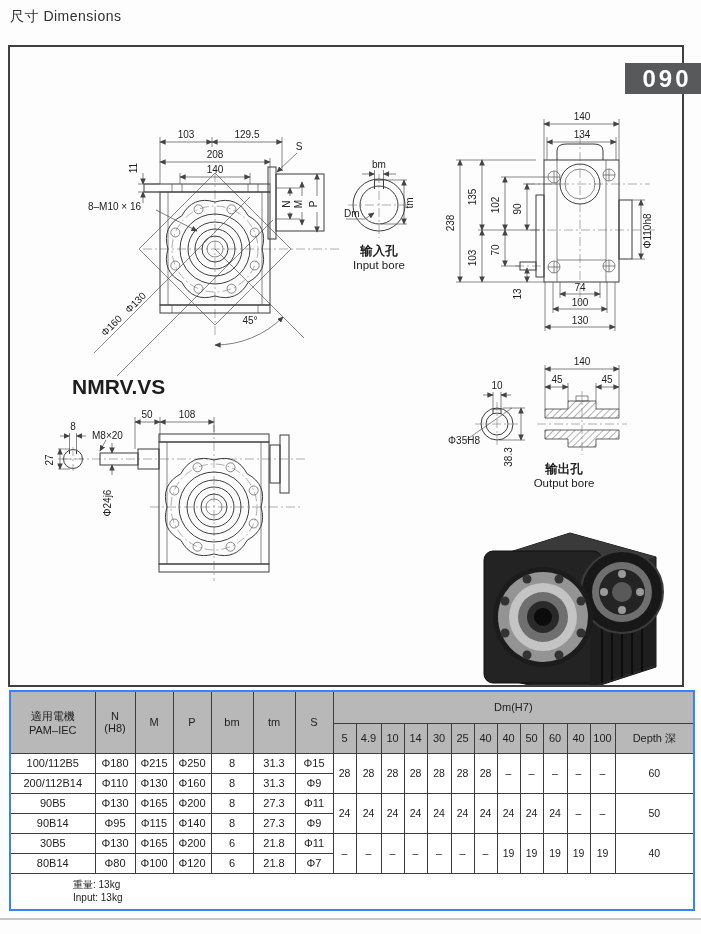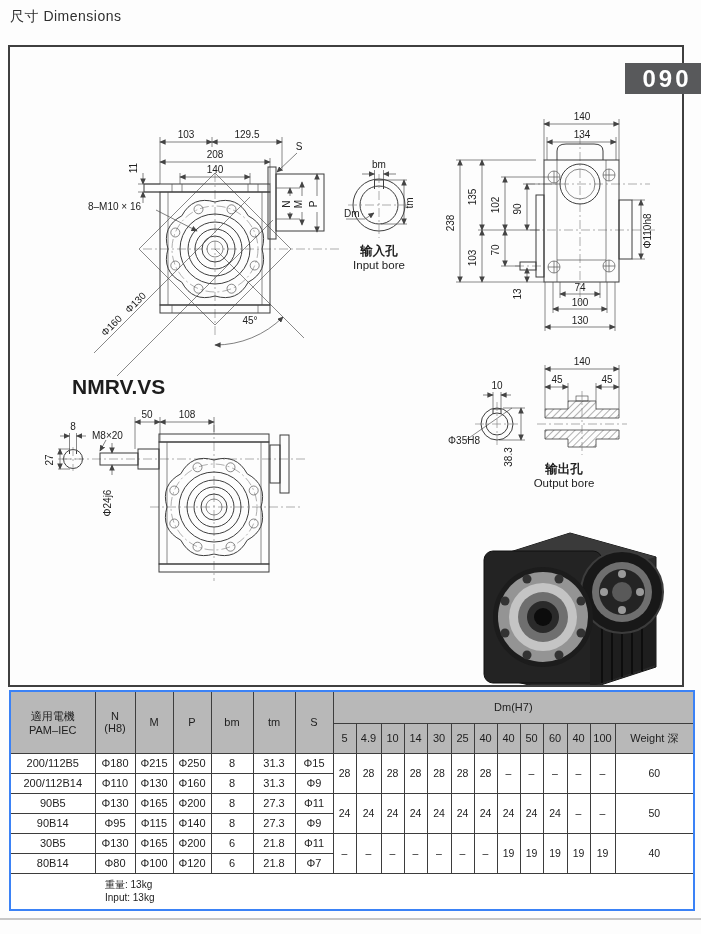--- a/index.html
+++ b/index.html
@@ -18,21 +18,21 @@
   .cap-en{font-size:11.5px;}
   .vs-title{font-size:21px;font-weight:bold;fill:#1d1d1d;}
   .spec-table{position:absolute;left:9px;top:690px;width:684px;border-collapse:collapse;table-layout:fixed;border:2px solid #3b82f6;font-size:11px;}
   .spec-table th,.spec-table td{border:1px solid #3d3d3d;text-align:center;padding:0;overflow:hidden;white-space:nowrap;}
   .spec-table thead th{background:#b8b8b8;font-weight:normal;font-size:11px;color:#1e1e1e;}
   .spec-table thead tr.h1{height:32px;}
   .spec-table thead tr.h2{height:30px;}
   .spec-table tbody tr{height:20px;background:#fff;}
   .spec-table td.dm{font-size:10.5px;margin-top:29px;}
   .foot-row td{height:35px;background:#fff;text-align:left;vertical-align:middle;}
-  .foot-inner{padding-left:94px;font-size:10px;line-height:1.35;color:#222;}
+  .foot-inner{padding-left:62px;font-size:10px;line-height:1.35;color:#222;}
   .bottom-rule{position:absolute;left:0;top:918px;width:701px;height:2px;background:#c7c7c7;}
 </style>
 </head>
 <body>
 
 <div class="page">
   <div class="page-title">尺寸 Dimensions</div>
 
   <div class="draw-box">
     <svg class="draw-svg" viewBox="0 0 672 638" preserveAspectRatio="none">
@@ -425,26 +425,26 @@
         <th>10</th>
         <th>14</th>
         <th>30</th>
         <th>25</th>
         <th>40</th>
         <th>40</th>
         <th>50</th>
         <th>60</th>
         <th>40</th>
         <th>100</th>
-        <th>Weight 深</th>
+        <th>Depth 深</th>
       </tr>
     </thead>
     <tbody>
       <tr>
-        <td>200/112B5</td>
+        <td>100/112B5</td>
         <td>Φ180</td>
         <td>Φ215</td>
         <td>Φ250</td>
         <td>8</td>
         <td>31.3</td>
         <td>Φ15</td>
         <td class="dm" rowspan="2">28</td>
         <td class="dm" rowspan="2">28</td>
         <td class="dm" rowspan="2">28</td>
         <td class="dm" rowspan="2">28</td>

